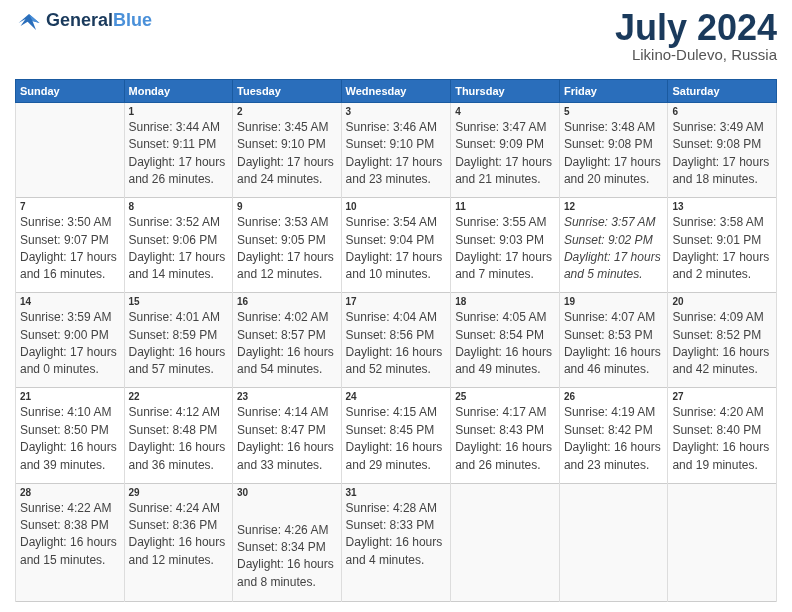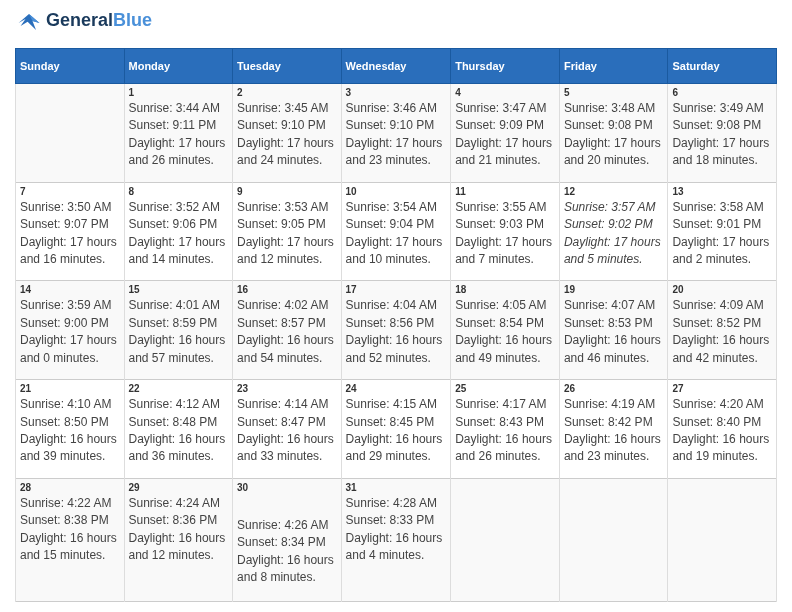--- a/index.html
+++ b/index.html
@@ -39,21 +39,21 @@
     table {
       width: 100%;
       border-collapse: collapse;
       flex: 1;
     }
     thead tr th {
       background-color: #2a6ebb;
       color: white;
       font-size: 11px;
       font-weight: bold;
-      padding: 11px 4px;
+      padding: 5px 4px;
       text-align: left;
       border: 1px solid #1a5aa0;
     }
     tbody tr {
       border-bottom: 1px solid #ccc;
     }
     tbody tr td {
       vertical-align: top;
       padding: 3px 4px;
       font-size: 8.5px;
@@ -100,20 +100,24 @@
       <svg class="logo-bird" viewBox="0 0 40 30" xmlns="http://www.w3.org/2000/svg">
         <polygon points="20,5 35,18 25,15 30,28 18,16 8,22 15,12 5,18" fill="#2a6ebb"></polygon>
         <polygon points="20,5 35,18 25,15" fill="#4a90d9"></polygon>
       </svg>
       <div>
         <div style="font-size:18px;font-weight:bold;color:#1a3a5c;line-height:1.1;">
           <span style="color:#1a3a5c;">General</span><span style="color:#4a90d9;">Blue</span>
         </div>
       </div>
     </div>
+    <div class="title-block">
+      <div class="month-title">July 2024</div>
+      <div class="location-title">Likino-Dulevo, Russia</div>
+    </div>
   </div>
 
   <table>
     <thead>
       <tr>
       <th>Sunday</th>
           <th>Monday</th>
           <th>Tuesday</th>
           <th>Wednesday</th>
           <th>Thursday</th>

